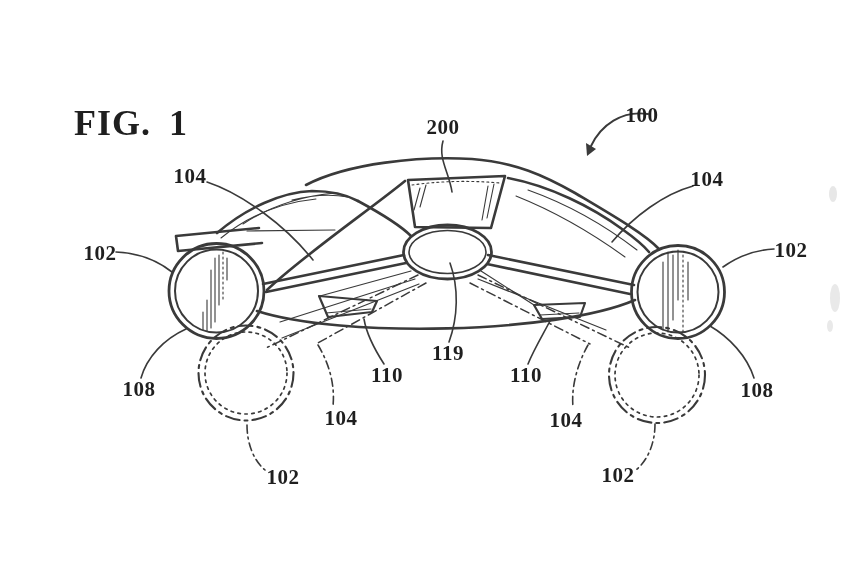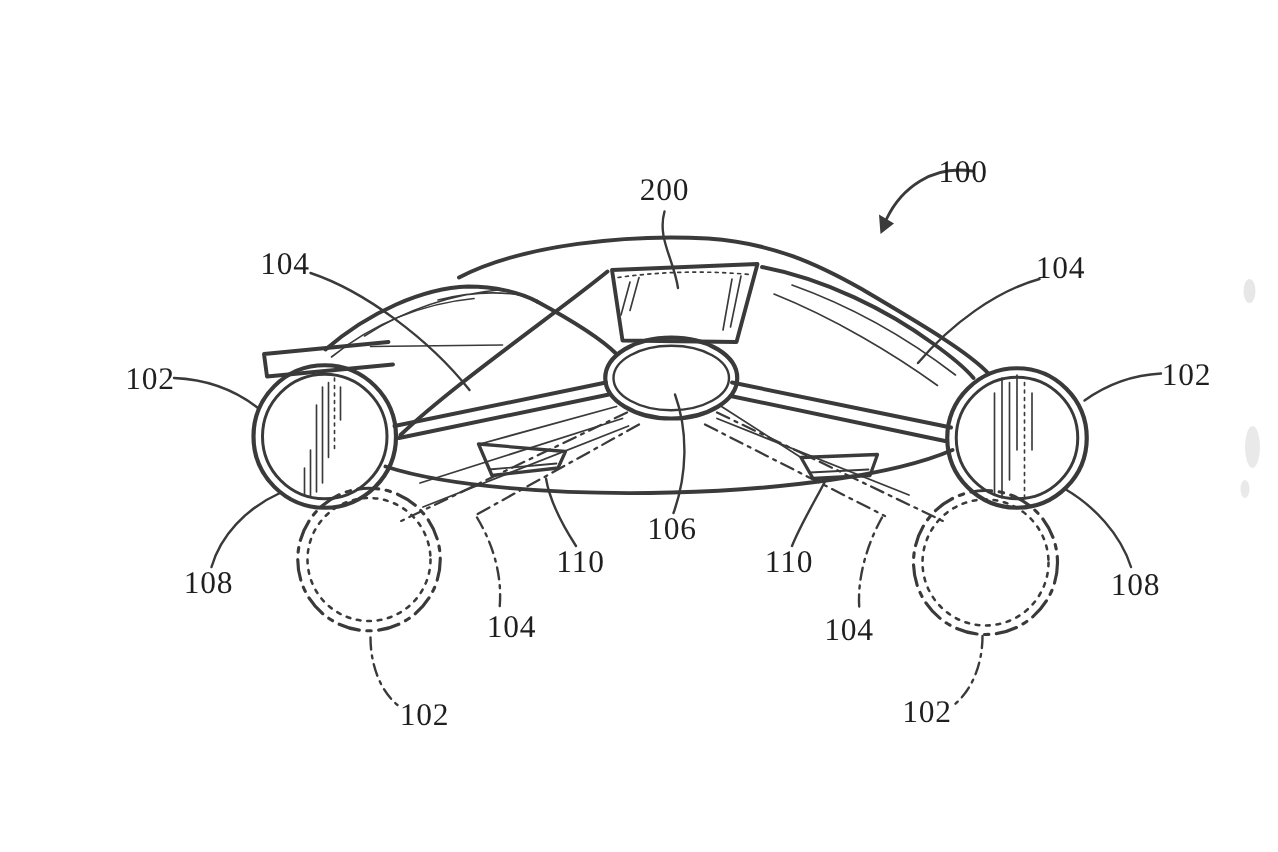--- a/index.html
+++ b/index.html
@@ -16,21 +16,21 @@
     font-weight:700;
     font-size:36px;
     color:#1f1f1f;
     letter-spacing:1px;
     white-space:nowrap;
   }
   .fig-title .fig-num{margin-left:18px;}
   .ref{
     position:absolute;
     transform:translate(-50%,-50%);
-    font-weight:400;
+    font-weight:700;
     font-size:21px;
     color:#1f1f1f;
     letter-spacing:0.5px;
     white-space:nowrap;
   }
 </style>
 </head>
 <body>
 
 <div class="stage">
@@ -140,30 +140,33 @@
       <polygon fill="#3a3a3a" stroke="none" points="587,156 596,149 586,143"></polygon>
     </g>
 
     <g stroke="none" fill="#c9c9c9">
       <ellipse cx="833" cy="194" rx="4" ry="8" opacity="0.45"></ellipse>
       <ellipse cx="835" cy="298" rx="5" ry="14" opacity="0.4"></ellipse>
       <ellipse cx="830" cy="326" rx="3" ry="6" opacity="0.4"></ellipse>
     </g>
   </svg>
 
+  <div class="fig-title" style="left:74px;top:102px">
+    <span>FIG.</span><span class="fig-num">1</span>
+  </div>
 
   <div class="ref" style="left:642px;top:115px">100</div>
   <div class="ref" style="left:443px;top:127px">200</div>
   <div class="ref" style="left:190px;top:176px">104</div>
   <div class="ref" style="left:707px;top:179px">104</div>
   <div class="ref" style="left:100px;top:253px">102</div>
   <div class="ref" style="left:791px;top:250px">102</div>
   <div class="ref" style="left:139px;top:389px">108</div>
   <div class="ref" style="left:757px;top:390px">108</div>
   <div class="ref" style="left:387px;top:375px">110</div>
   <div class="ref" style="left:526px;top:375px">110</div>
-  <div class="ref" style="left:448px;top:353px">106</div>
+  <div class="ref" style="left:448px;top:353px">119</div>
   <div class="ref" style="left:341px;top:418px">104</div>
   <div class="ref" style="left:566px;top:420px">104</div>
   <div class="ref" style="left:283px;top:477px">102</div>
   <div class="ref" style="left:618px;top:475px">102</div>
 
 </div>
 
 </body></html>

